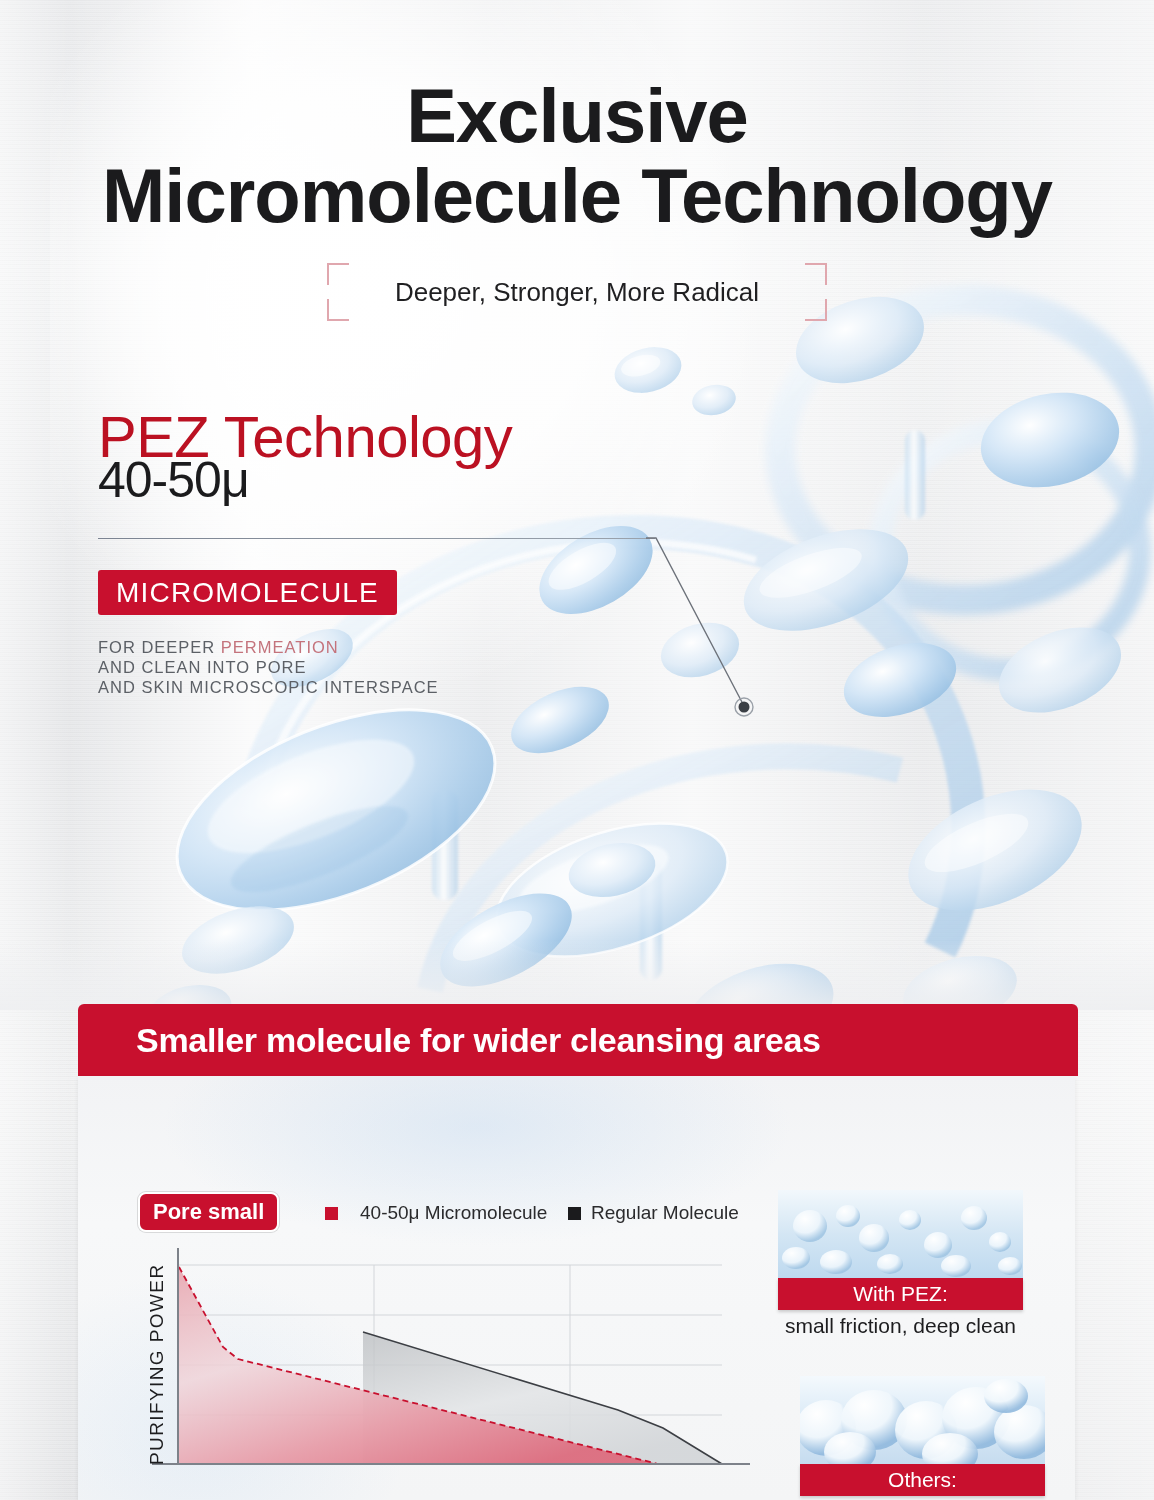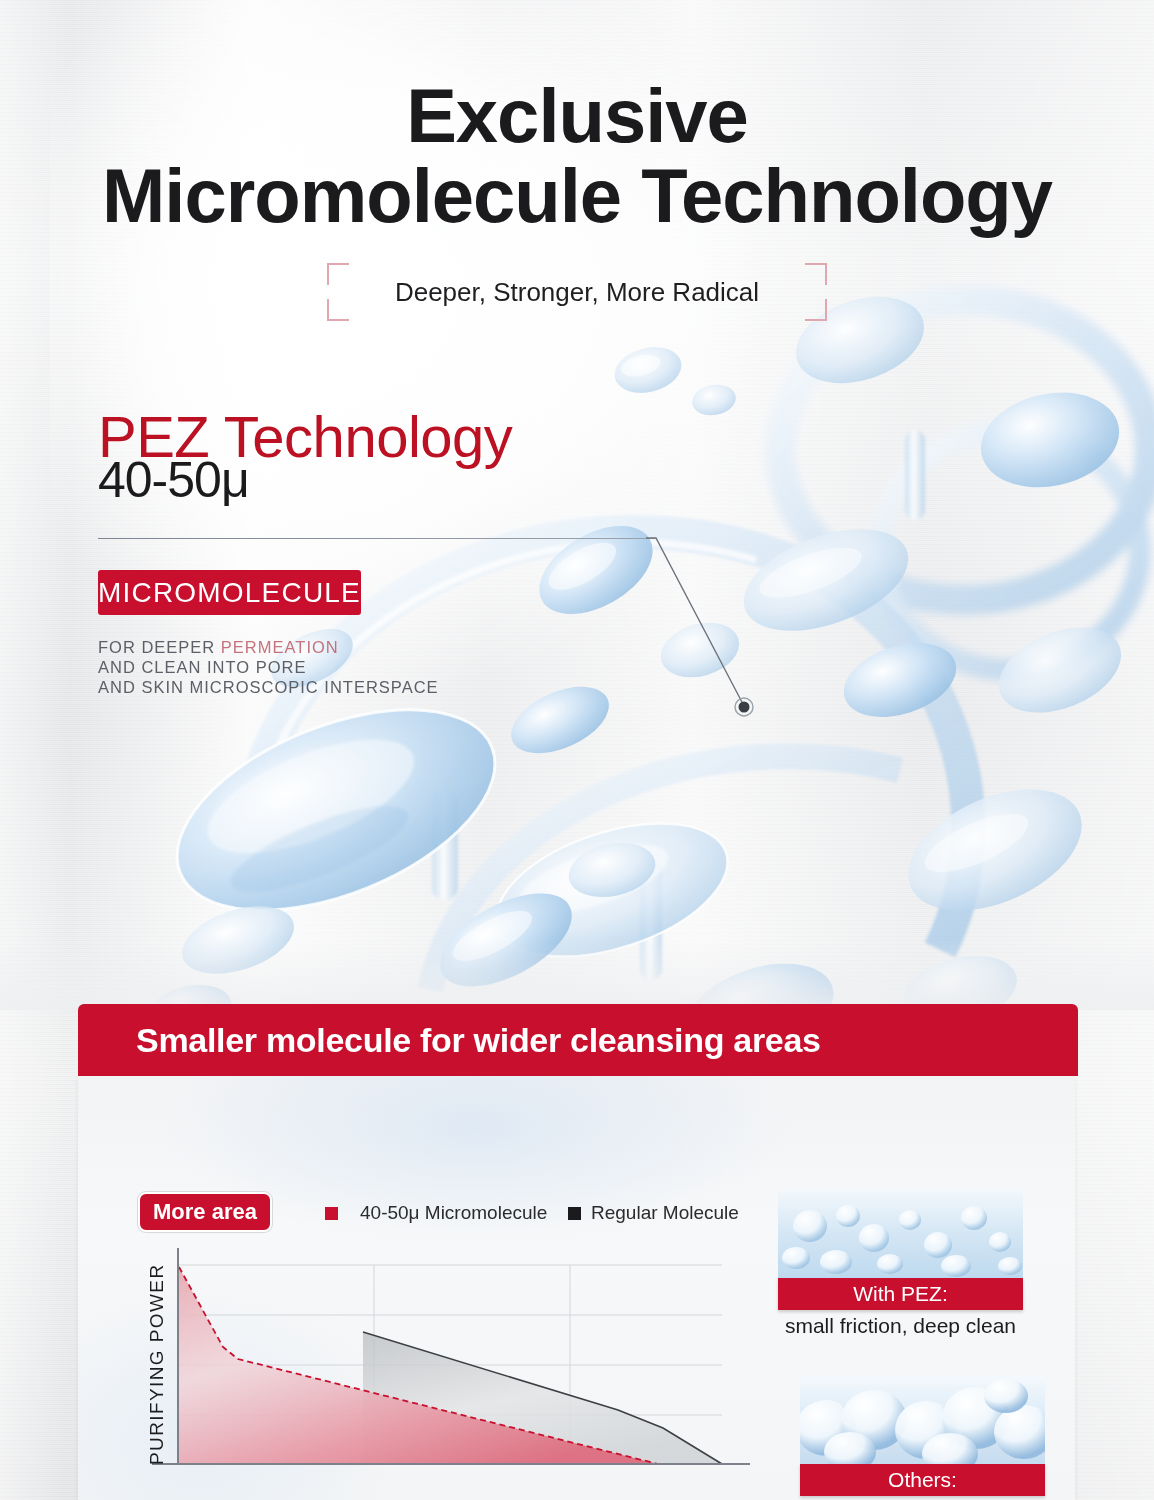--- a/index.html
+++ b/index.html
@@ -51,21 +51,21 @@
   
   #pez{position:absolute;left:98px;top:392px;font-size:58px;color:#bb1122;
     font-weight:400;letter-spacing:-.5px;line-height:1;margin-top:16px;}
   #micron{position:absolute;left:98px;top:455px;font-size:50px;color:#1b1b1d;
     font-weight:400;letter-spacing:-1px;line-height:1;}
   #rule{position:absolute;left:98px;top:538px;width:557px;height:1px;
     background:linear-gradient(to right,#7b8391,#9aa3ad);}
   #leader{position:absolute;left:640px;top:530px;}
   #tagbadge{position:absolute;left:98px;top:570px;height:45px;
     background:#c8102e;color:#fff;border-radius:3px;
-    display:flex;align-items:center;padding:0 0;
+    display:flex;align-items:center;padding:0 18px;
     font-size:28px;letter-spacing:1.2px;}
   #subcopy{position:absolute;left:98px;top:637px;font-size:16.5px;
     line-height:20px;color:#5c6066;letter-spacing:1px;}
   #subcopy .hl{color:#c4737c;}
 
   
   #panel{position:absolute;left:78px;top:1004px;width:1000px;height:444px;}
   #banner{position:absolute;left:0;top:0;width:1000px;height:72px;
     background:#c8102e;border-radius:6px 6px 0 0;
     display:flex;align-items:center;}
@@ -295,21 +295,21 @@
 <div id="panel">
 
   <div id="banner">
     <span id="banner-title">Smaller molecule for wider cleansing areas</span>
   </div>
 
   <div id="card">
     <div id="card-wash"></div>
 
     <div id="porebadge">
-      <span>More area</span>
+      <span>Pore small</span>
     </div>
 
     <div class="legend" id="legend1">
       <span class="swatch" style="background:#c8102e"></span>
       <span>40-50μ Micromolecule</span>
     </div>
     <div class="legend" id="legend2">
       <span class="swatch" style="background:#1b1b1d"></span>
       <span>Regular Molecule</span>
     </div>

